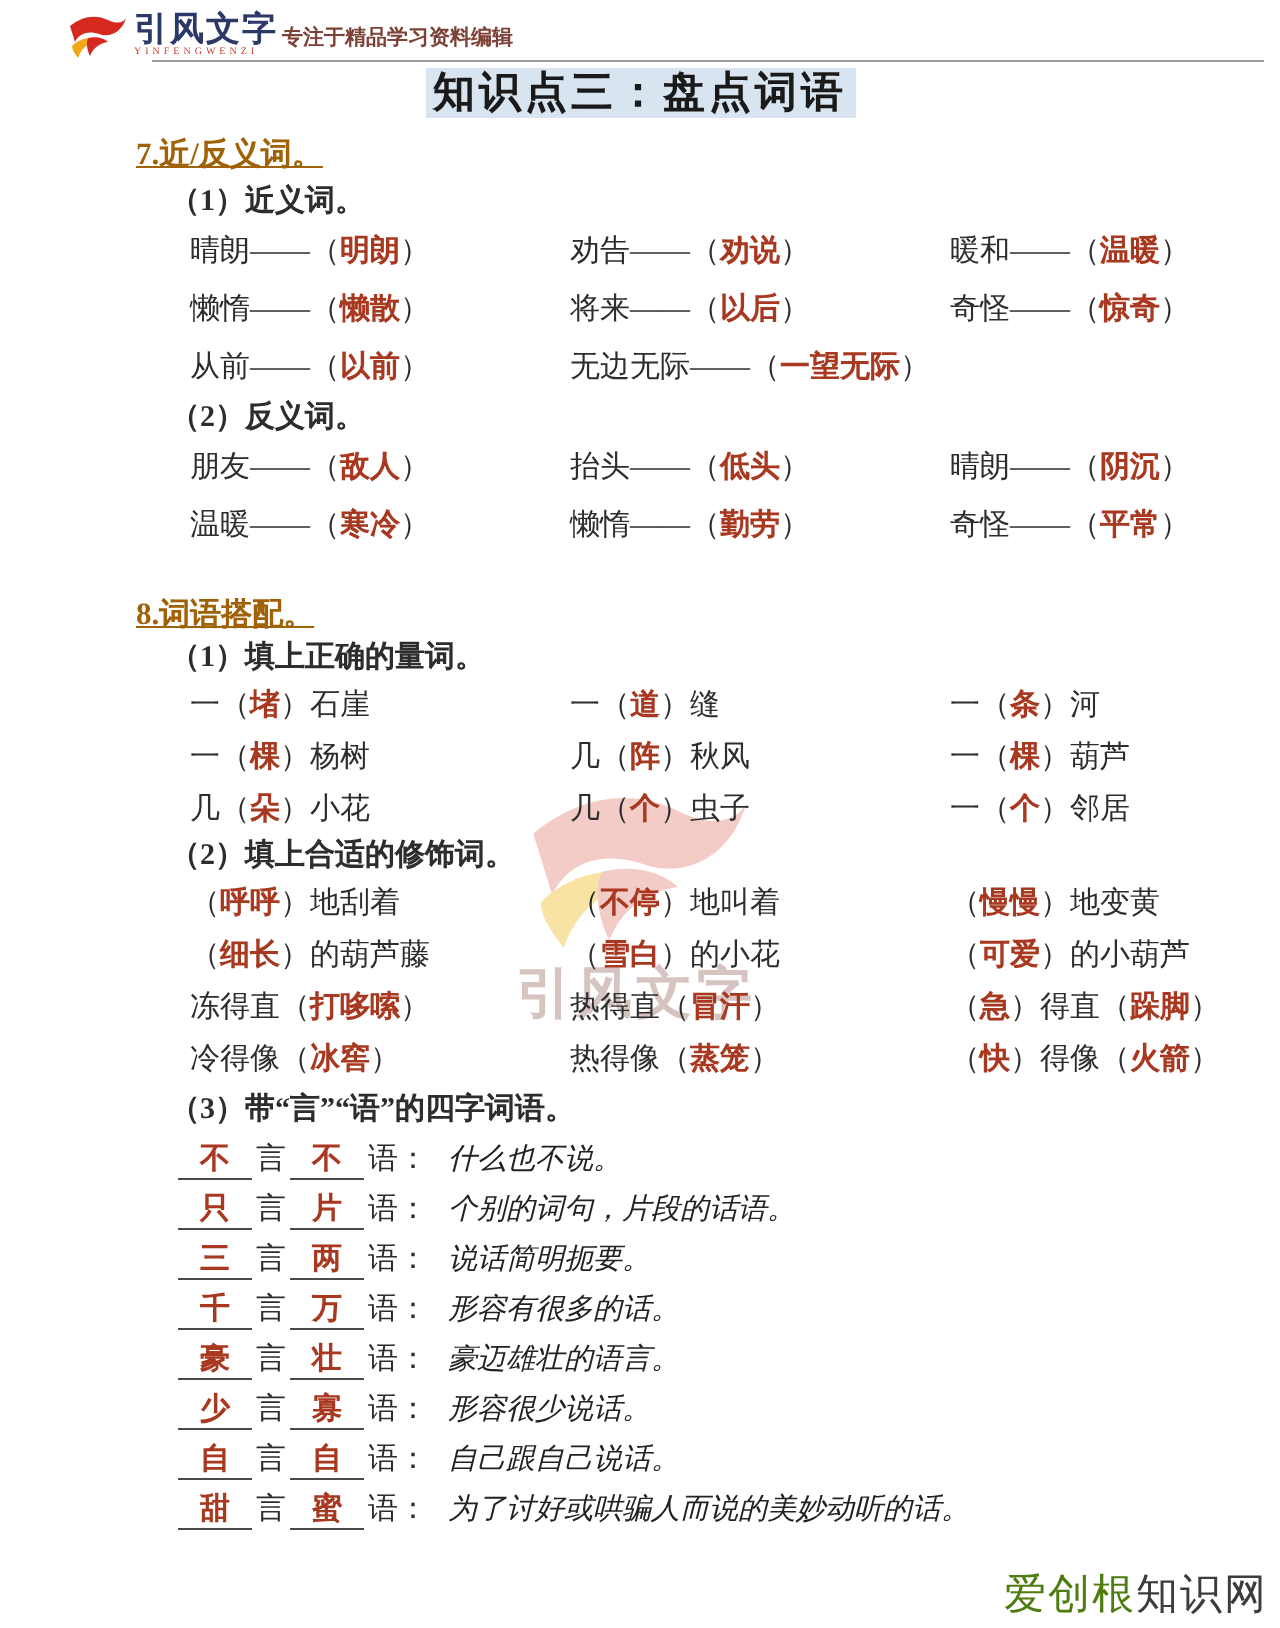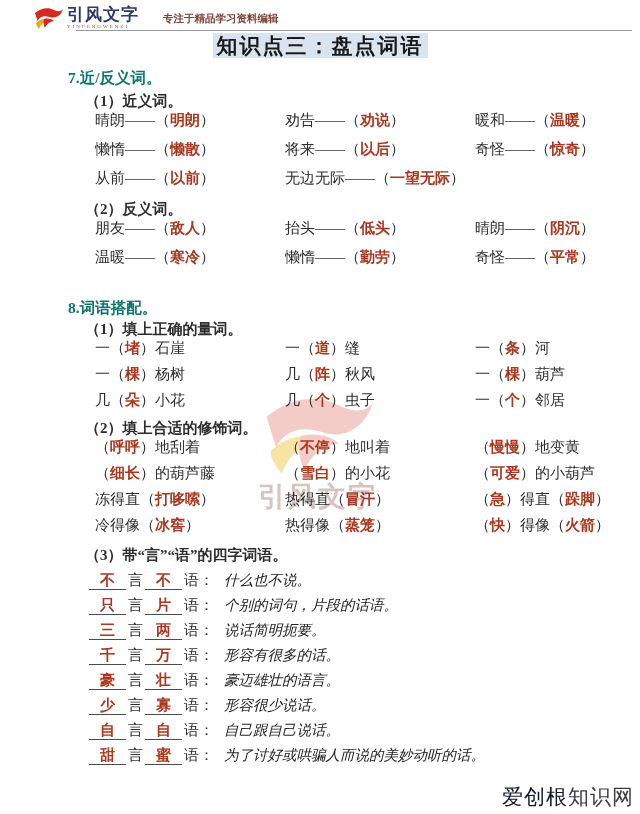--- a/index.html
+++ b/index.html
@@ -10,40 +10,40 @@
     font-family:"Liberation Serif", serif;
     font-size:15px; color:#2d2d2d;border-radius:30px;
   }
 
   
   .brand-row { position:relative; height:32px; }
   .bird-logo { position:absolute; left:33px; top:6px; width:31px; height:26px; }
   .brand-text { position:absolute; left:67px; top:5px; }
   .brand-name { font-weight:bold; font-size:17px; color:#2c3968; letter-spacing:1px; line-height:19px; }
   .brand-sub  { font-size:5px; color:#cc4433; letter-spacing:2px; line-height:6px; }
-  .brand-tagline { position:absolute; left:163px; top:12px; font-size:10.5px; font-weight:bold; color:#7d4237; }
+  .brand-tagline { position:absolute; left:141px; top:12px; font-size:10.5px; font-weight:bold; color:#7d4237; }
   .header-line { position:absolute; left:76px; right:8px; top:30px; border-top:1px solid #9a9a9a; }
 
   
   .title-wrap { text-align:center; height:27px; }
   .page-title {
     display:inline; background:#d8e4ef; color:#1a1a1a;
     font-family:"Liberation Sans", sans-serif; font-weight:bold;
     font-size:21px; letter-spacing:2px; padding:1px 4px;
   }
 
   
   .content { position:relative; z-index:2; margin-left:68px; margin-right:8px; }
-  .sec-heading { color:#0f766e; font-weight:bold; font-size:15.5px; margin-top:9px; height:20px; line-height:20px; }
+  .sec-heading { color:#a16207; font-weight:bold; font-size:15.5px; margin-top:9px; height:20px; line-height:20px;text-decoration:underline; }
   .sec-heading.gap { margin-top:21px; }
   .sub-heading { font-weight:bold; font-size:15px; margin-left:17px; margin-top:3px; height:20px; line-height:20px; }
   .sub-heading.tight { margin-top:1px; }
 
   .word-grid { margin-left:27px; }
-  .word-row { display:flex; height:29px; }
+  .word-row { display:flex; height:29px; align-items:center; }
   .word-grid.tight .word-row { height:26px; }
   .word-cell { flex:0 0 auto; width:190px; white-space:nowrap; overflow:visible; }
   .word-cell:nth-child(3) { width:auto; }
   .ans { color:#a8381f; font-weight:bold; }
 
   .idiom-list { margin-left:20px; margin-top:3px; }
   .idiom-line { height:25px; line-height:25px; white-space:nowrap; }
   .blank {
     display:inline-block; width:37px; text-align:center;
     border-bottom:1px solid #4a4a4a; color:#a8381f; font-weight:bold;
@@ -57,21 +57,21 @@
   .watermark-text {
     font-size:28px; font-weight:bold; letter-spacing:2px;
     color:rgba(165,125,115,0.45); line-height:30px;
   }
 
   
   .site-badge {
     position:absolute; right:6px; bottom:3px; z-index:3;
     font-family:"Liberation Sans", sans-serif; font-size:21px; letter-spacing:1px;
   }
-  .site-badge .hl { color:#0f172a; }
+  .site-badge .hl { color:#4d7c0f; }
   .site-badge .rest { color:#3c3c3c; }
 </style>
 </head>
 <body>
 
 <div class="page">
 
   <div class="brand-row">
     <svg class="bird-logo" viewBox="0 0 62 52">
       <path d="M4 14 C16 4 30 2 42 8 C52 13 58 10 60 6 C56 20 44 26 33 22 C24 19 14 20 9 30 Z" fill="#d5281e"></path>

